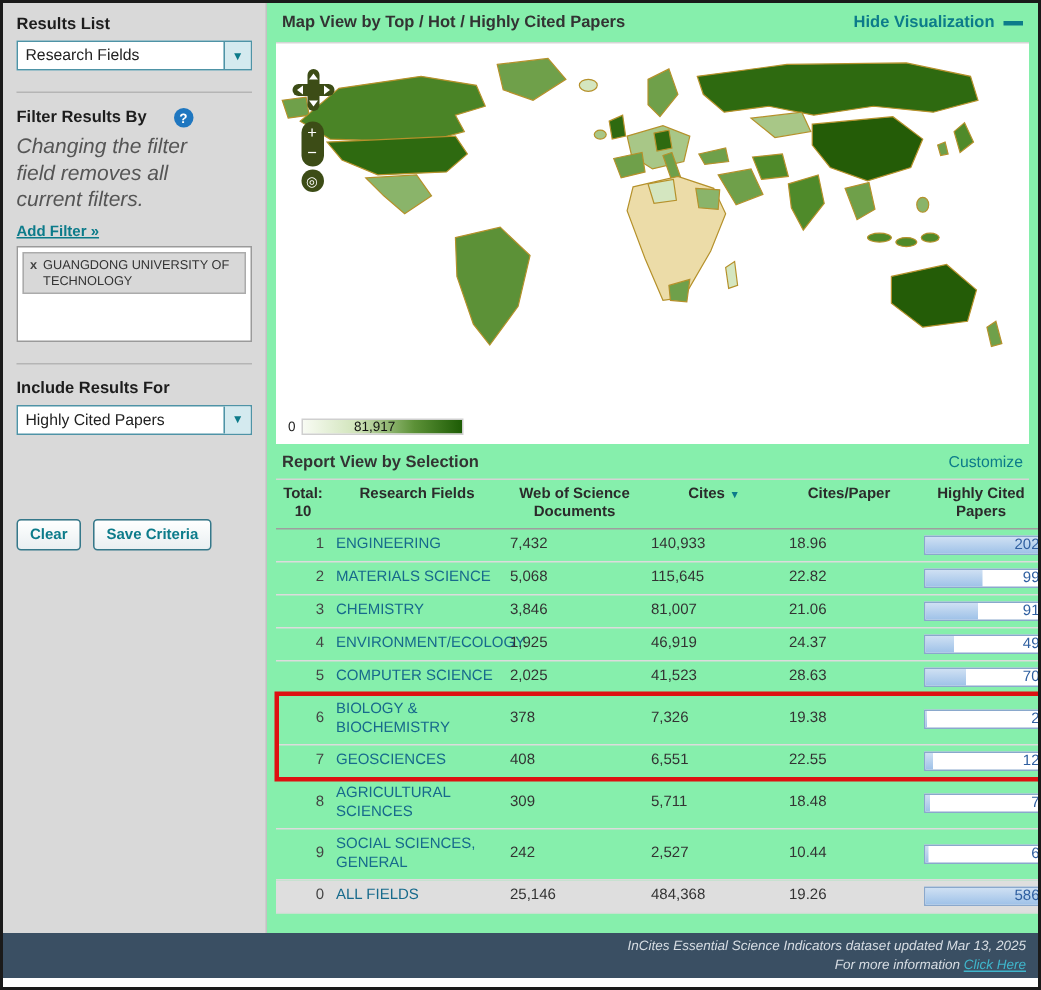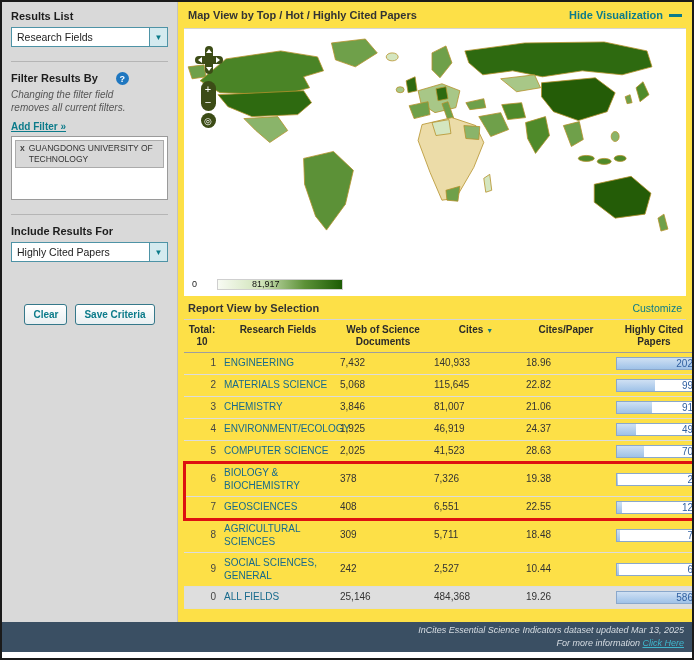--- a/index.html
+++ b/index.html
@@ -8,44 +8,44 @@
   .content { flex:1; display:flex; min-height:0; }
 
   
   .sidebar { width:176px; background:#d9d9d9; border-right:1px solid #c2c2c2; padding:8px 9px; font-size:11px; color:#222; }
   .panel-title { font-weight:bold; font-size:11px; color:#1d1d1d; margin-bottom:5px; }
   .select { display:flex; align-items:center; justify-content:space-between; background:#fff; border:1px solid #4e93a6; height:20px; padding-left:5px; font-size:10.5px; color:#222; cursor:pointer; }
   .select .select-arrow { width:18px; height:18px; background:#d4eaef; border-left:1px solid #4e93a6; color:#0c7b8a; font-size:8px; display:flex; align-items:center; justify-content:center; }
   .divider { border:0; border-top:1px solid #b5b5b5; margin:14px 0 10px 0; }
   .title-row { display:flex; gap:18px; margin-bottom:4px; }
   .help { width:13px; height:13px; border-radius:50%; background:#1f77c0; color:#fff; font-size:9px; font-weight:bold; display:inline-flex; align-items:center; justify-content:center; }
-  .note { font-size:10px; font-style:italic; color:#555; line-height:1.25; margin-bottom:6px; width:140px; }
+  .note { font-size:14px; font-style:italic; color:#555; line-height:1.25; margin-bottom:6px; width:140px; }
   .add-filter { display:inline-block; color:#0c7b8a; font-weight:bold; font-size:10px; text-decoration:underline; margin-bottom:4px; cursor:pointer; }
   .filter-box { background:#fff; border:1px solid #9a9a9a; height:64px; padding:3px; }
   .filter-tag { display:flex; gap:4px; background:#d8d8d8; border:1px solid #ababab; padding:2px 4px; font-size:8.5px; color:#333; line-height:1.3; cursor:default; }
   .filter-tag .remove { font-weight:bold; color:#444; cursor:pointer; }
-  .btn-row { display:flex; gap:8px; margin-top:42px;justify-content:center; }
+  .btn-row { display:flex; gap:8px; margin-top:56px; }
   .btn { background:linear-gradient(#ffffff,#e9eff1); border:1px solid #35788a; border-radius:3px; color:#0c7b8a; font-weight:bold; font-size:10px; padding:4px 8px; cursor:pointer; font-family:"Liberation Sans",sans-serif; }
 
   
-  .main { flex:1; background:#fde047; position:relative; padding:0 6px; overflow:hidden; }
+  .main { flex:1; background:#86efac; position:relative; padding:0 6px; overflow:hidden; }
   .map-header { display:flex; justify-content:space-between; align-items:center; height:26px; padding:0 4px; }
   .map-title { font-size:11px; font-weight:bold; color:#333; }
   .hide-link { display:flex; align-items:center; gap:6px; color:#0c7b8a; font-weight:bold; font-size:11px; text-decoration:none; cursor:pointer; }
   .minus-icon { display:inline-block; width:13px; height:3px; background:#0c7b8a; }
   .map-area { position:relative; border-top:1px solid #d5d5d5; height:268px; background:#fff; }
   .map-svg { display:block; margin:4px auto 0 auto; }
   .pan-control { position:absolute; left:10px; top:16px; cursor:pointer; }
   .zoom-control { position:absolute; left:16px; top:52px; width:16px; display:flex; flex-direction:column; align-items:center; gap:2px; }
   .zoom-pill { width:15px; background:#3c4c16; border-radius:8px; color:#fff; text-align:center; font-size:11px; line-height:13px; padding:2px 0; cursor:pointer; }
   .zoom-pill .zbtn { display:block; height:13px; cursor:pointer; }
   .globe-btn { width:15px; height:15px; border-radius:50%; background:#3c4c16; color:#fff; font-size:9px; display:flex; align-items:center; justify-content:center; cursor:pointer; }
   .map-scale { position:absolute; left:8px; bottom:6px; display:flex; align-items:flex-end; gap:4px; }
   .scale-min { font-size:9px; color:#222; margin-bottom:1px; }
-  .scale-gradient { width:126px; height:11px; background:linear-gradient(to right,#f8fbf3,#cfe3b8 35%,#5c9137 70%,#1d5c05); border:1px solid #cfcfcf; position:relative;margin-left:16px; }
+  .scale-gradient { width:108px; height:11px; background:linear-gradient(to right,#f8fbf3,#cfe3b8 35%,#5c9137 70%,#1d5c05); border:1px solid #cfcfcf; position:relative; }
   .scale-max { position:absolute; left:34px; top:-1px; font-size:9px; color:#111; }
 
   .report-header { display:flex; justify-content:space-between; align-items:center; height:24px; padding:0 4px; border-bottom:1px solid #d5d5d5; }
   .report-title { font-size:11px; font-weight:bold; color:#333; }
   .customize-link { color:#0c7b8a; font-size:10.5px; text-decoration:none; cursor:pointer; }
 
   table.report { width:100%; border-collapse:collapse; table-layout:fixed; font-size:10px; color:#333; }
   table.report th { font-weight:bold; color:#2b2b2b; padding:4px 4px; border-bottom:1px solid #9e9e9e; vertical-align:top; text-align:center; line-height:1.2; }
   th.c-rank { width:36px; text-align:left; }
   th.c-field { width:116px; text-align:left; }

